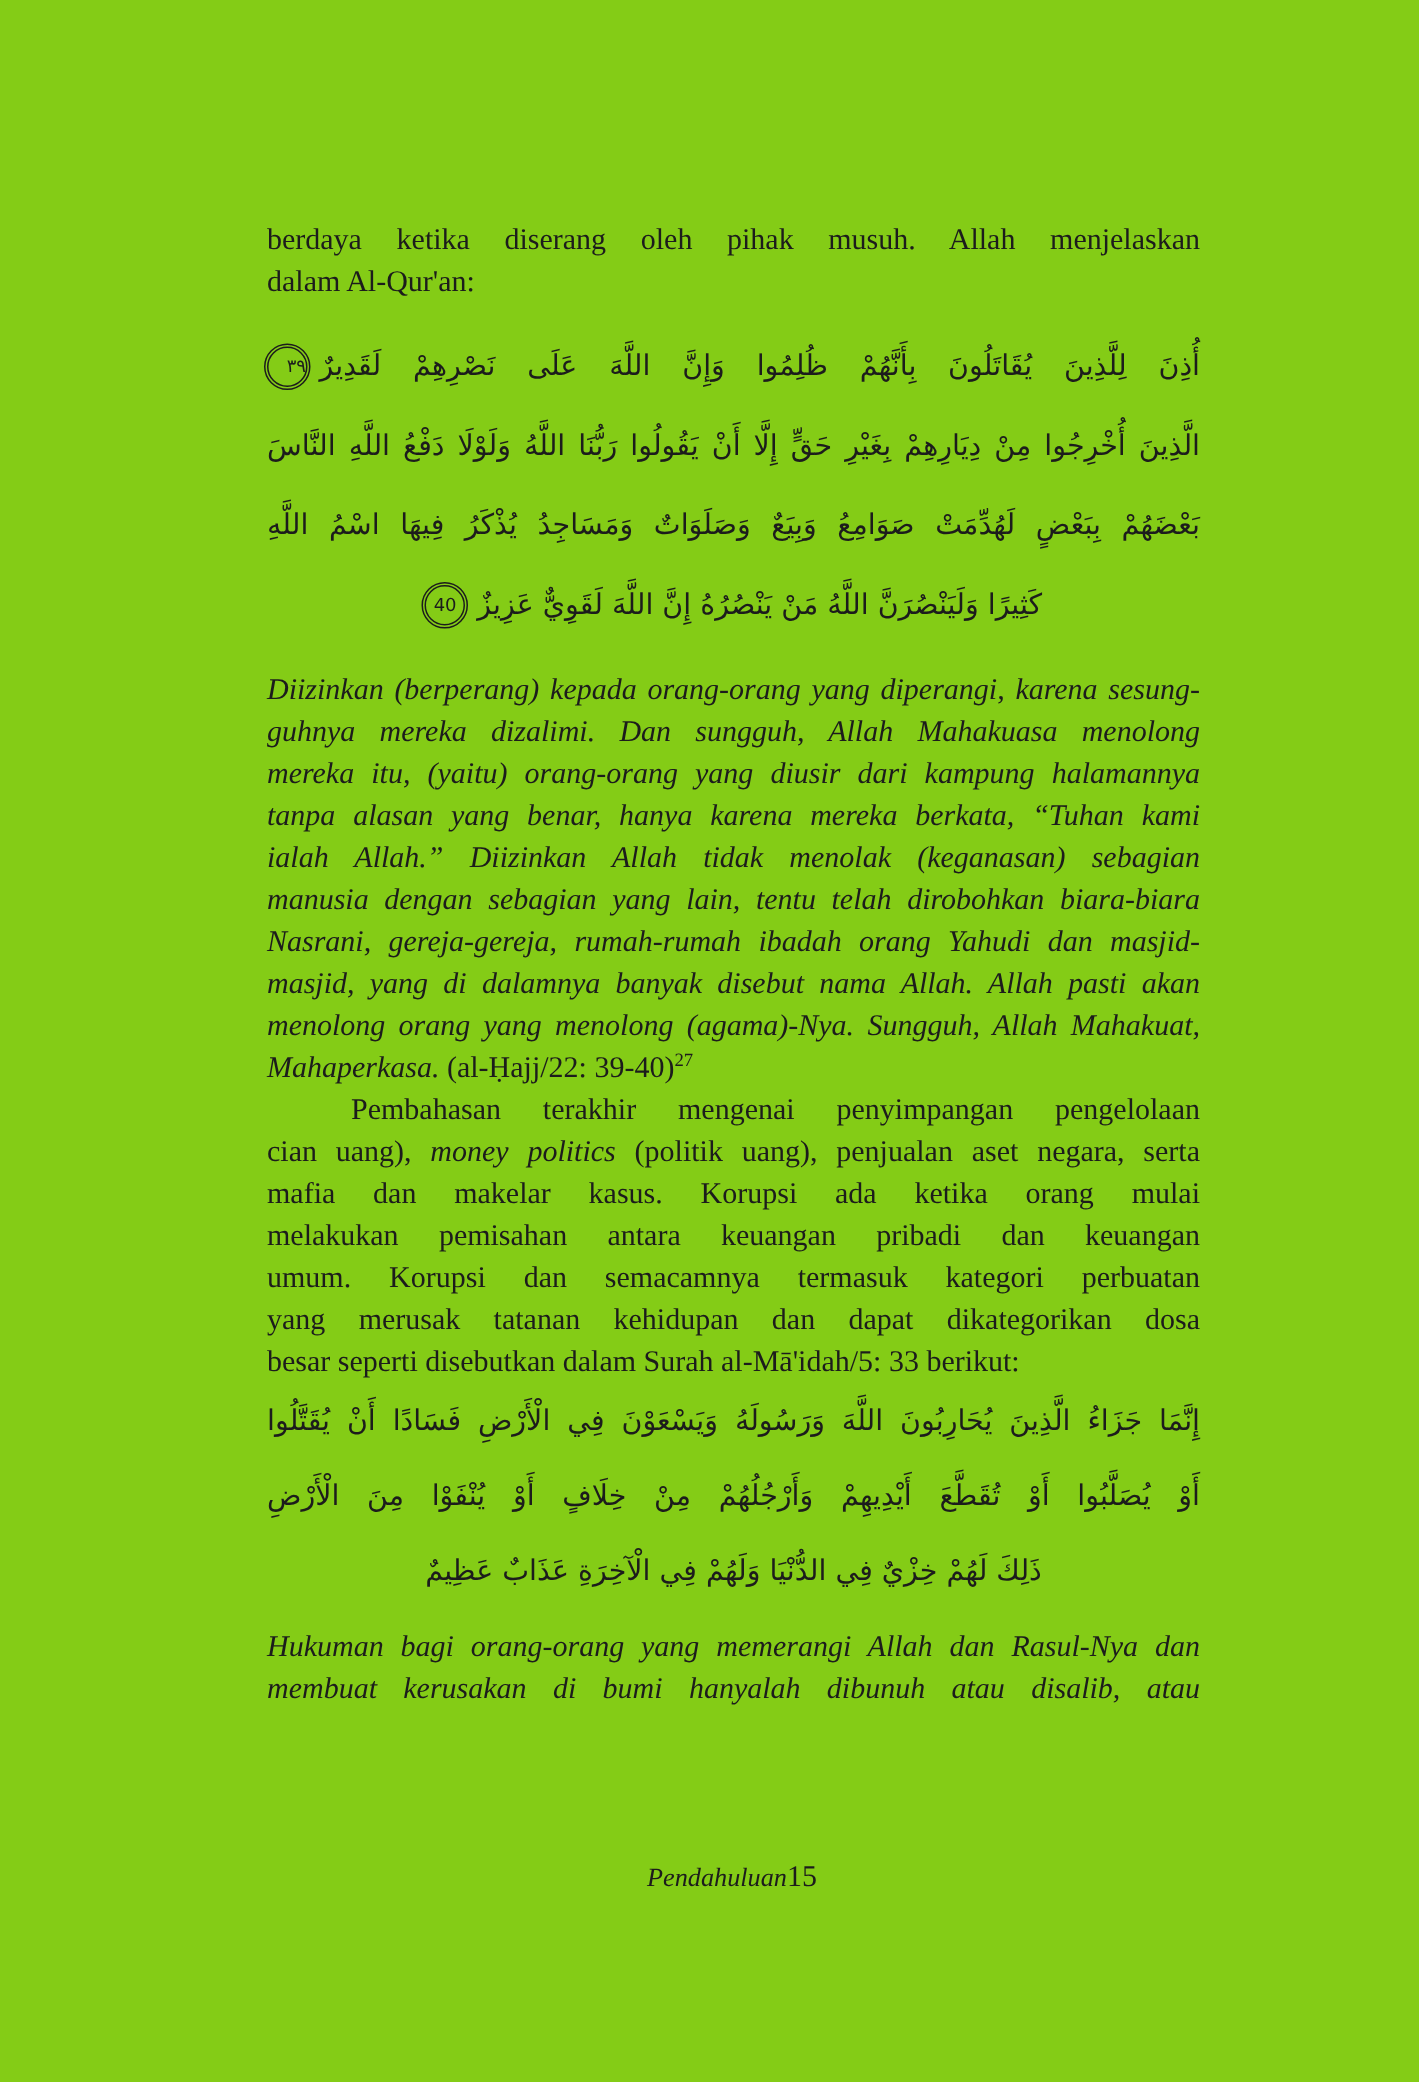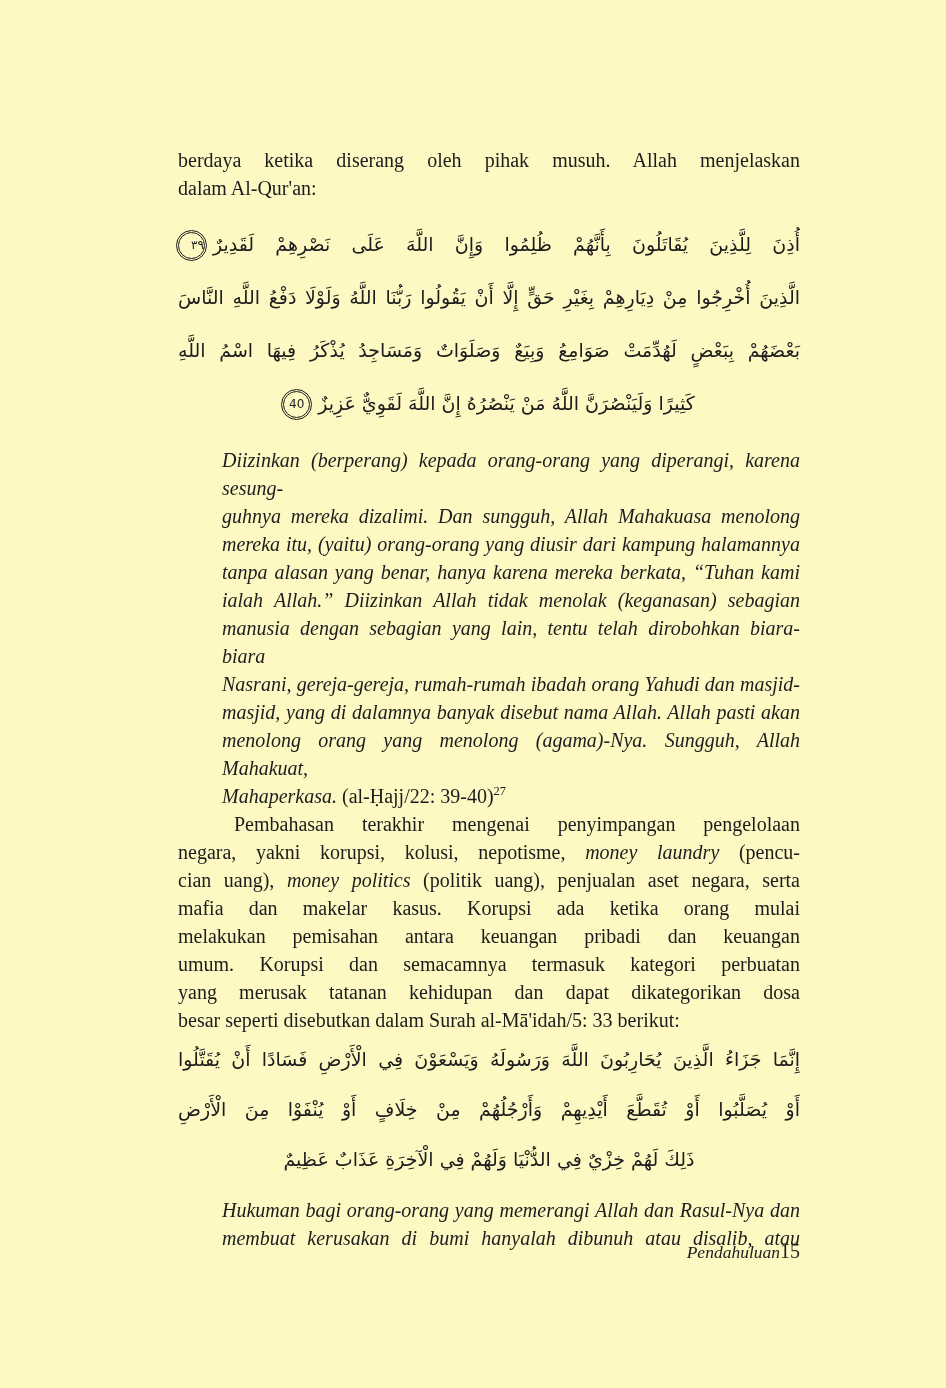--- a/index.html
+++ b/index.html
@@ -4,21 +4,21 @@
 <style>
   html, body {
     margin: 0;
     padding: 0;
     background: #ffffff;
   }
   .page {
     position: relative;
     width: 946px;
     height: 1388px;
-    background: #fef9c3;
+    background: #84cc16;
     color: #1c1c1c;
     font-family: "Liberation Serif", serif;
     box-sizing: border-box;
     padding: 146px 146px 0 178px;
     overflow: hidden;
   }
   
   .line {
     text-align: justify;
     text-align-last: justify;
@@ -27,21 +27,20 @@
     text-align-last: left;
   }
   .body-text {
     font-size: 20px;
     line-height: 28px;
   }
   .italic-text {
     font-size: 20px;
     line-height: 28px;
     font-style: italic;
-    margin-left: 44px;
   }
   .italic-text .roman {
     font-style: normal;
   }
   .fn-sup {
     font-size: 12.5px;
     font-style: normal;
     vertical-align: super;
     line-height: 0;
   }
@@ -82,21 +81,21 @@
   }
   .mt16 { margin-top: 16px; }
   .mt14 { }
   .mt12 { margin-top: 12px; }
   .page-footer {
     position: absolute;
     left: 176px;
     right: 146px;
     top: 1240px;
     display: flex;
-    justify-content: flex-end;
+    justify-content: center;
     align-items: baseline;
   }
   .running-title {
     font-style: italic;
     font-size: 17.5px;
   }
   .page-number {
     font-size: 20px;
   }
 </style>
@@ -127,21 +126,20 @@
     <div class="line">Nasrani, gereja-gereja, rumah-rumah ibadah orang Yahudi dan masjid-</div>
     <div class="line">masjid, yang di dalamnya banyak disebut nama Allah. Allah pasti akan</div>
     <div class="line">menolong orang yang menolong (agama)-Nya. Sungguh, Allah Mahakuat,</div>
     <div class="line last">
       <span>Mahaperkasa.</span><span class="roman"> (al-Ḥajj/22: 39-40)</span><span class="fn-sup">27</span>
     </div>
   </div>
 
   <div class="body-text mt14">
     <div class="line indent-first">Pembahasan terakhir mengenai penyimpangan pengelolaan</div>
-    <div class="line"><span>negara, yakni korupsi, kolusi, nepotisme, </span><i>money laundry</i><span> (pencu-</span></div>
     <div class="line"><span>cian uang), </span><i>money politics</i><span> (politik uang), penjualan aset negara, serta</span></div>
     <div class="line">mafia dan makelar kasus. Korupsi ada ketika orang mulai</div>
     <div class="line">melakukan pemisahan antara keuangan pribadi dan keuangan</div>
     <div class="line">umum. Korupsi dan semacamnya termasuk kategori perbuatan</div>
     <div class="line">yang merusak tatanan kehidupan dan dapat dikategorikan dosa</div>
     <div class="line last">besar seperti disebutkan dalam Surah al-Mā'idah/5: 33 berikut:</div>
   </div>
 
   <div class="arabic tight mt14">
     <div class="line"><span>إِنَّمَا جَزَاءُ الَّذِينَ يُحَارِبُونَ اللَّهَ وَرَسُولَهُ وَيَسْعَوْنَ فِي الْأَرْضِ فَسَادًا أَنْ يُقَتَّلُوا</span></div>

